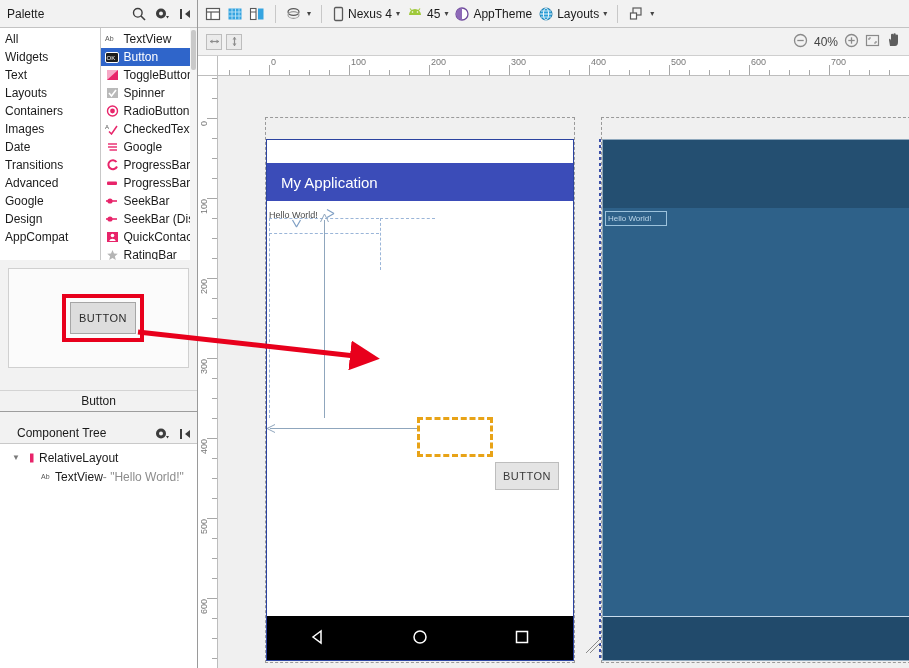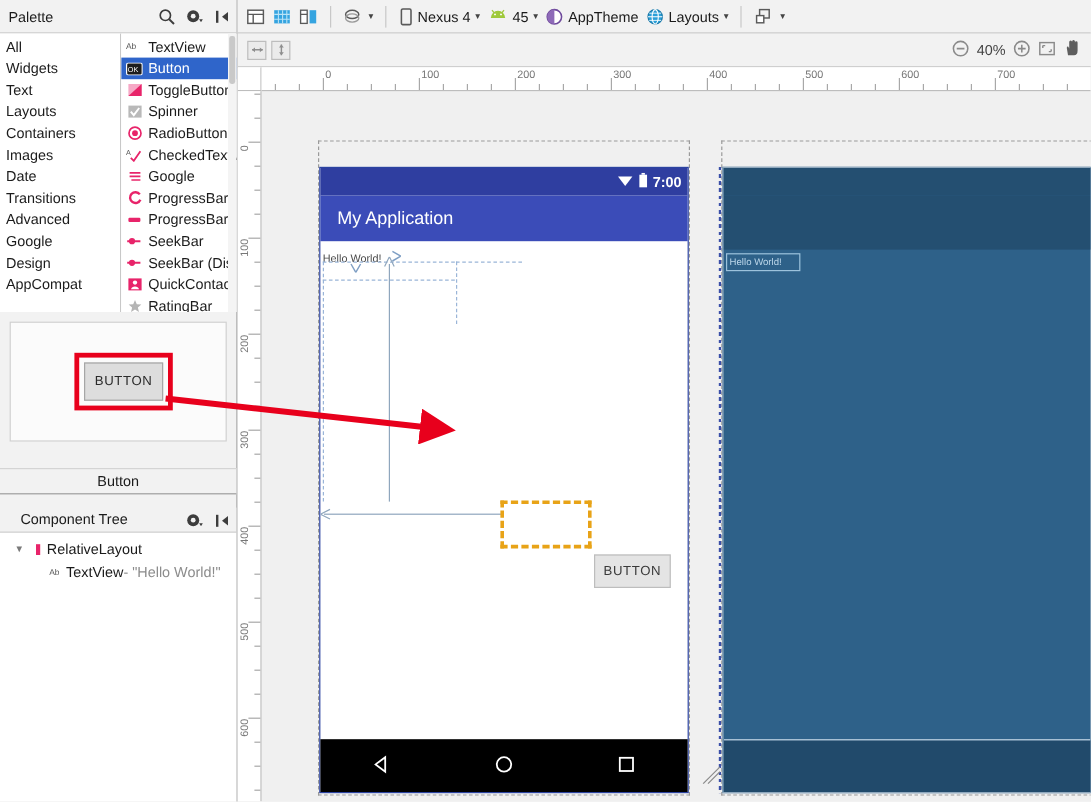--- a/index.html
+++ b/index.html
@@ -813,34 +813,20 @@
         <div class="rv-tick" style="top:582px; width:5px;"></div>
     </div>
 
     <div id="canvas-scroll">
 
       <div id="design-outer-dash"></div>
       <div id="bp-outer-dash"></div>
       <div id="bp-left-dots"></div>
 
       <div id="device-design">
-        <div id="statusbar">
-          <span>
-            <svg width="14" height="12" viewBox="0 0 14 12">
-                <path d="M1 3 L13 3 L7 11z" fill="#ffffff"></path>
-              </svg>
-          </span>
-          <span>
-            <svg width="8" height="13" viewBox="0 0 8 13">
-                <rect x="2.6" y="0" width="2.8" height="1.6" fill="#ffffff"></rect>
-                <rect x="0.8" y="1.6" width="6.4" height="10.5" fill="#ffffff"></rect>
-              </svg>
-          </span>
-          <span id="statusbar-time">7:00</span>
-        </div>
 
         <div id="appbar">
           <span id="appbar-title">My Application</span>
         </div>
 
         <span id="hello-world">Hello World!</span>
 
         <div class="guide-dash-v" style="left:2px;  top:78px;  height:200px;"></div>
         <div class="guide-dash-v" style="left:113px; top:78px;  height:52px;"></div>
         <div class="guide-dash-h" style="left:2px;  top:78px;  width:110px;"></div>

